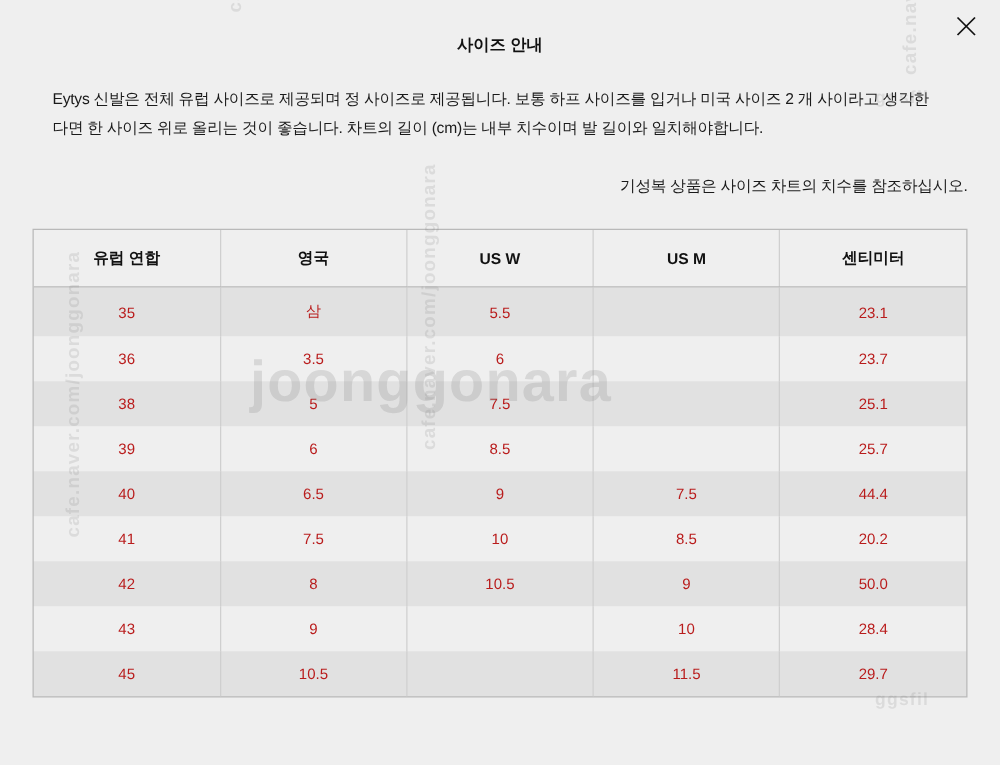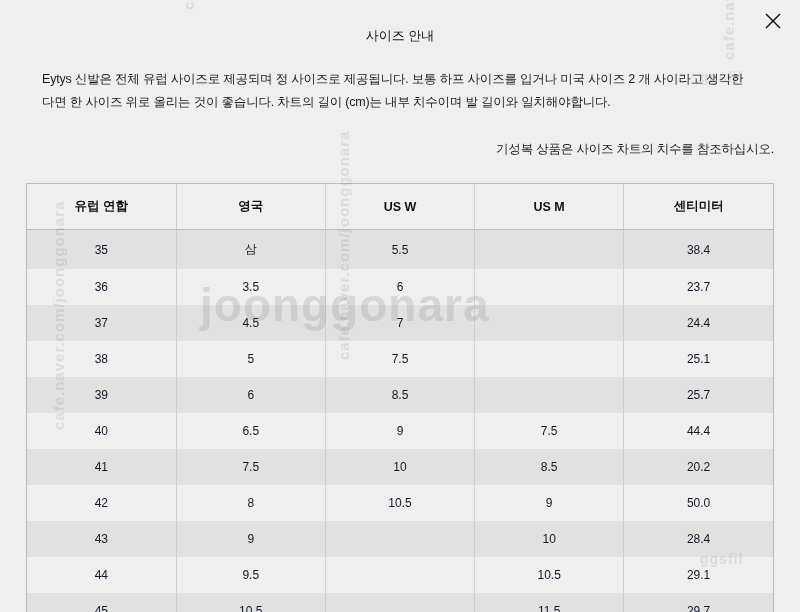--- a/index.html
+++ b/index.html
@@ -50,21 +50,21 @@
     position: relative;
     height: 52px;
   }
   .modal-title {
     position: absolute;
     top: 27px;
     left: 0;
     right: 0;
     text-align: center;
     font-size: 13px;
-    font-weight: 400;
+    font-weight: 700;
     color: #111;
   }
   .close-btn {
     position: absolute;
     top: 8px;
     right: 14px;
     width: 26px;
     height: 26px;
     cursor: pointer;
     background: none;
@@ -108,21 +108,21 @@
     color: #111;
     padding: 14px 4px;
     text-align: center;
     border-bottom: 1px solid #b9b9b9;
     border-right: 1px solid #cfcfcf;
     background: transparent;
   }
   table.size-chart th:last-child { border-right: none; }
   table.size-chart td {
     font-size: 12px;
-    color: #0f172a;
+    color: #b91c1c;
     padding: 11px 4px;
     text-align: center;
     border-right: 1px solid #cfcfcf;
   }
   table.size-chart td:last-child { border-right: none; }
   table.size-chart tbody tr:nth-child(odd) { background: rgba(0,0,0,0.055); }
   table.size-chart tbody tr:nth-child(even) { background: transparent; }
 </style>
 </head>
 <body>
@@ -162,35 +162,28 @@
           <th>US M</th>
           <th>센티미터</th>
         </tr>
     </thead>
     <tbody id="table-body">
         <tr>
           <td>35</td>
           <td>삼</td>
           <td>5.5</td>
           <td></td>
-          <td>38.4</td>
+          <td>23.1</td>
         </tr>
         <tr>
           <td>36</td>
           <td>3.5</td>
           <td>6</td>
           <td></td>
           <td>23.7</td>
-        </tr>
-        <tr>
-          <td>37</td>
-          <td>4.5</td>
-          <td>7</td>
-          <td></td>
-          <td>24.4</td>
         </tr>
         <tr>
           <td>38</td>
           <td>5</td>
           <td>7.5</td>
           <td></td>
           <td>25.1</td>
         </tr>
         <tr>
           <td>39</td>
@@ -221,27 +214,20 @@
           <td>50.0</td>
         </tr>
         <tr>
           <td>43</td>
           <td>9</td>
           <td></td>
           <td>10</td>
           <td>28.4</td>
         </tr>
         <tr>
-          <td>44</td>
-          <td>9.5</td>
-          <td></td>
-          <td>10.5</td>
-          <td>29.1</td>
-        </tr>
-        <tr>
           <td>45</td>
           <td>10.5</td>
           <td></td>
           <td>11.5</td>
           <td>29.7</td>
         </tr>
       </tbody>
   </table>
 </div>
 

